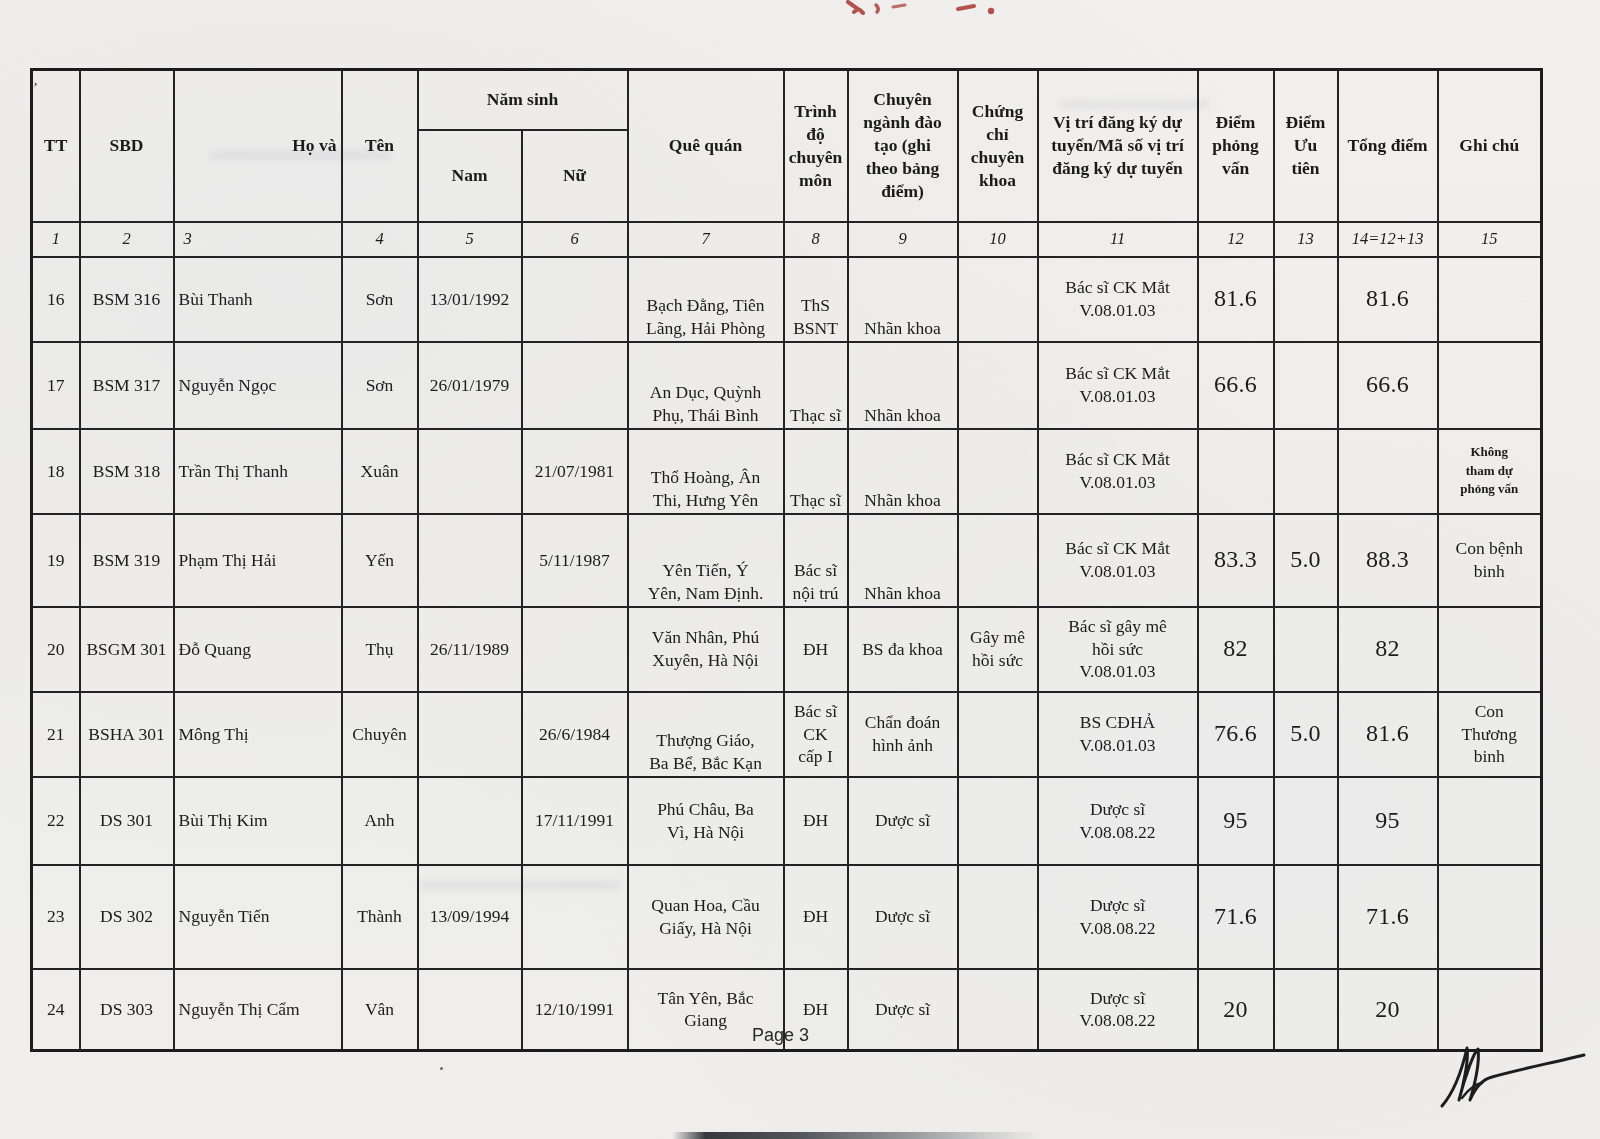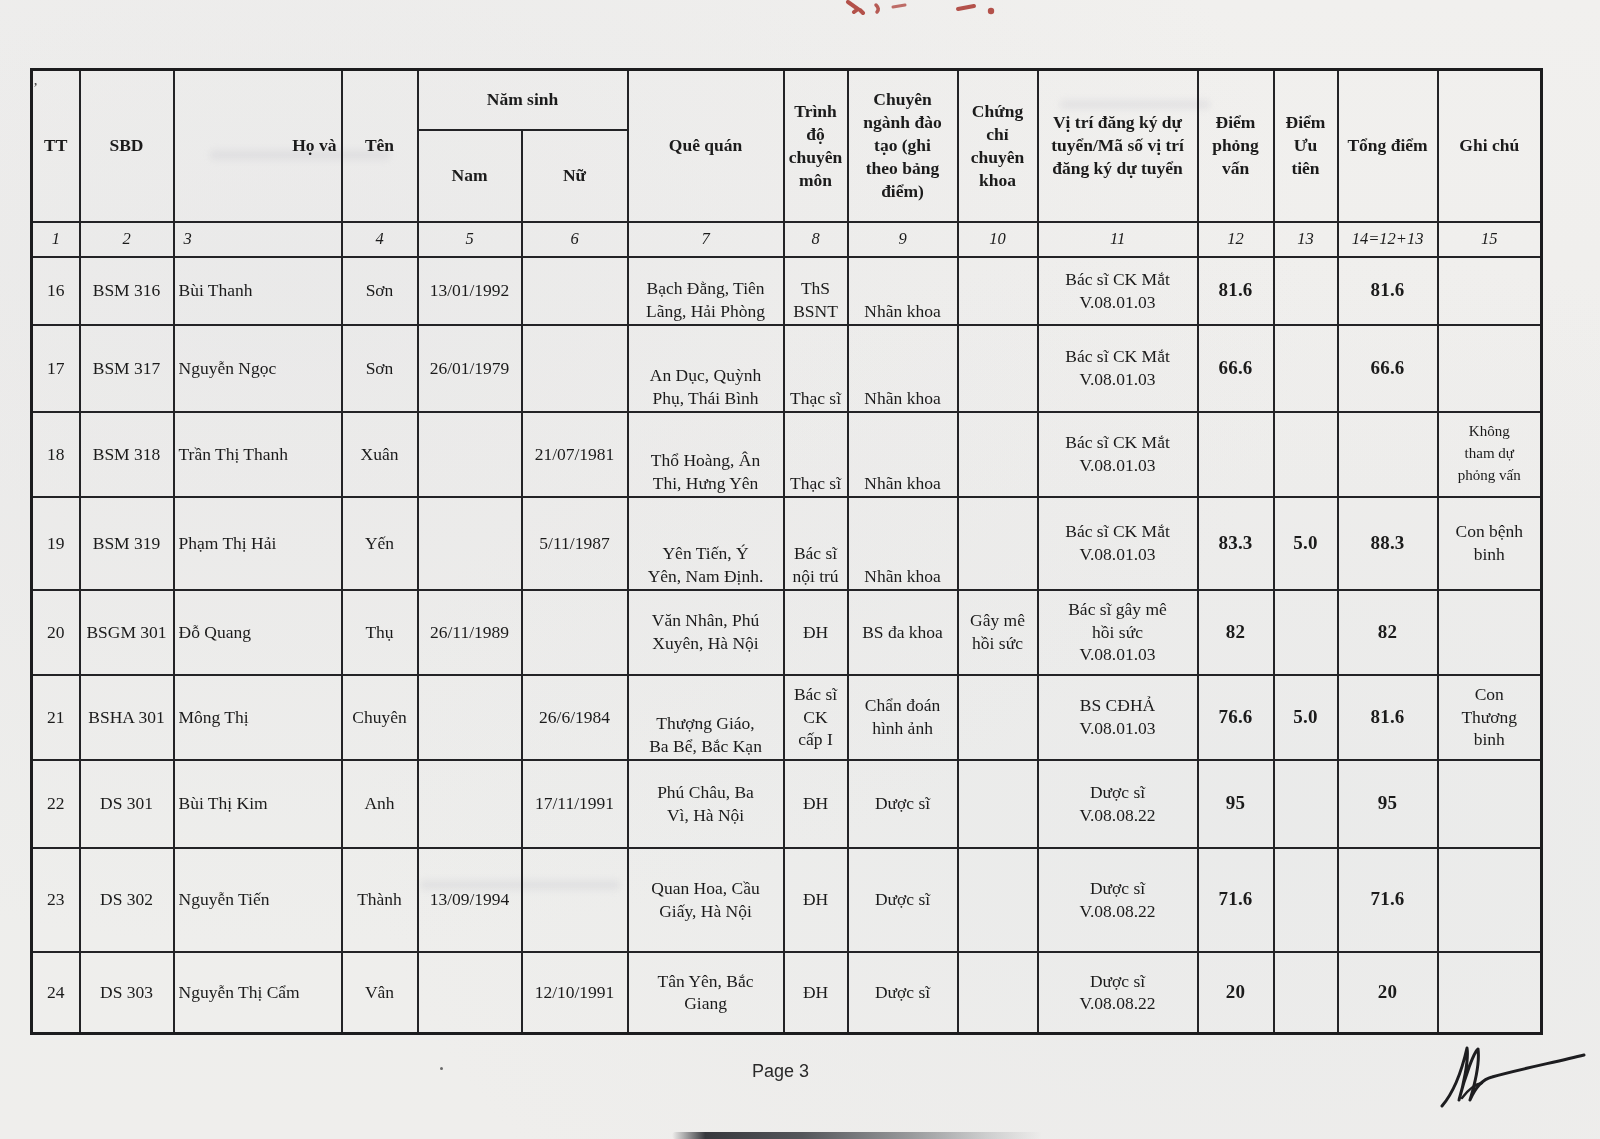--- a/index.html
+++ b/index.html
@@ -36,31 +36,31 @@
   th.h-hova{text-align:right;padding-left:9px;}
   tr.colnums td{
     font-style:italic;font-size:16.5px;text-align:center;vertical-align:middle;
   }
   tr.colnums td.n-hova{text-align:left;padding-left:9px;}
   tbody td{
     font-size:17.5px;line-height:1.3;text-align:center;vertical-align:middle;
     white-space:pre-line;
   }
   td.c-hova{text-align:left;padding-left:9px;white-space:normal;}
-  td.score{font-weight:bold;font-size:19px;letter-spacing:.2px;}
+  td.score{font-weight:normal;font-size:24px;letter-spacing:.2px;}
   
   tr.r16 td.c-que, tr.r16 td.c-trinh, tr.r16 td.c-nganh,
   tr.r17 td.c-que, tr.r17 td.c-trinh, tr.r17 td.c-nganh,
   tr.r18 td.c-que, tr.r18 td.c-trinh, tr.r18 td.c-nganh,
   tr.r19 td.c-que, tr.r19 td.c-trinh, tr.r19 td.c-nganh,
   tr.r21 td.c-que{vertical-align:bottom;padding-bottom:1px;}
-  tr.r18 td.c-ghichu{font-weight:normal;font-size:15px;line-height:1.45;}
+  tr.r18 td.c-ghichu{font-weight:bold;font-size:13px;line-height:1.45;}
 
   .page-footer{
-    position:absolute;left:752px;top:1061px;
+    position:absolute;left:752px;top:1025px;
     font-family:"Liberation Sans", sans-serif;font-size:18px;color:#2a2a2a;
   }
   .stray-mark{
     position:absolute;left:33px;top:80px;font-size:15px;color:#3a3a3a;
     font-family:"Liberation Serif", serif;
   }
   .dot-mark{position:absolute;width:3px;height:3px;border-radius:50%;background:#6a6a6a;}
   .red-smudge{position:absolute;left:818px;top:0;}
   .signature{position:absolute;left:1432px;top:1040px;}
   .bottom-smudge{
@@ -156,21 +156,21 @@
       <td>8</td>
       <td>9</td>
       <td>10</td>
       <td>11</td>
       <td>12</td>
       <td>13</td>
       <td>14=12+13</td>
       <td>15</td>
     </tr>
 
-    <tr class="row r16" style="height:68px">
+    <tr class="row r16" style="height:85px">
       <td class="c-tt">16</td>
       <td class="c-sbd">BSM 316</td>
       <td class="c-hova">Bùi Thanh</td>
       <td class="c-ten">Sơn</td>
       <td class="c-nam">13/01/1992</td>
       <td class="c-nu"></td>
       <td class="c-que">Bạch Đằng, Tiên
 Lãng, Hải Phòng</td>
       <td class="c-trinh">ThS
 BSNT</td>

